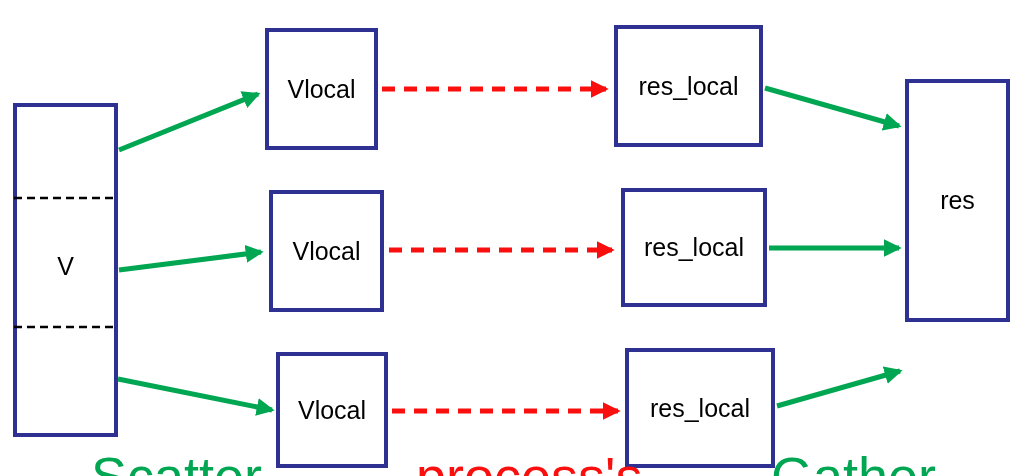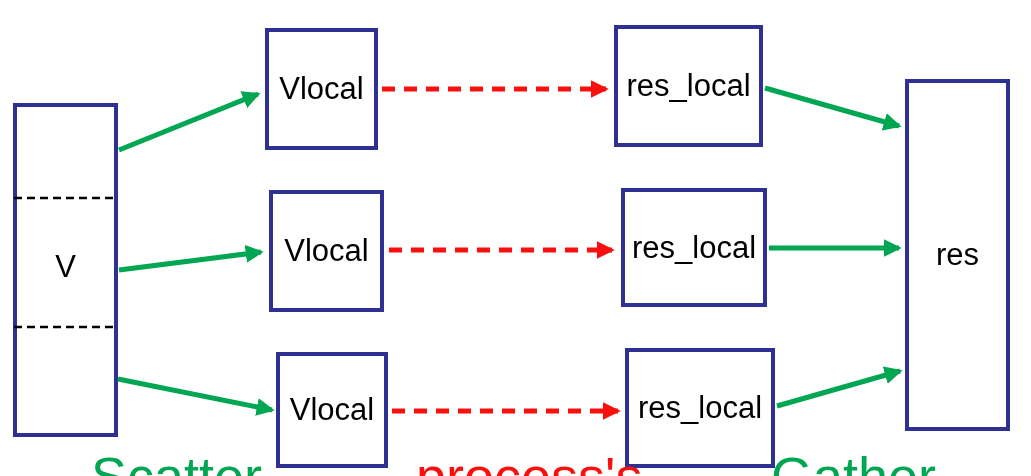--- a/index.html
+++ b/index.html
@@ -18,37 +18,37 @@
   .box {
     position: absolute;
     box-sizing: border-box;
     border: 4px solid var(--navy, #2e3192);
     background: transparent;
     display: flex;
     align-items: center;
     justify-content: center;
   }
   .box-label {
-    font-size: 31px;
+    font-size: 25px;
     color: var(--ink, #000);
     white-space: nowrap;
   }
   
   #v-box        { left: 13px;  top: 103px; width: 105px; height: 334px; align-items: flex-start; }
   #v-box .mid-seg {
     position: absolute; left: 0; top: 95px; width: 97px; height: 129px;
     display: flex; align-items: center; justify-content: center;
   }
   #vlocal-1     { left: 265px; top: 28px;  width: 113px; height: 122px; }
   #vlocal-2     { left: 269px; top: 190px; width: 115px; height: 122px; }
   #vlocal-3     { left: 276px; top: 352px; width: 112px; height: 116px; }
   #res-local-1  { left: 614px; top: 25px;  width: 149px; height: 122px; }
   #res-local-2  { left: 621px; top: 188px; width: 146px; height: 119px; }
   #res-local-3  { left: 625px; top: 348px; width: 150px; height: 120px; }
-  #res-box      { left: 905px; top: 79px;  width: 105px; height: 352px; }
+  #res-box      { left: 905px; top: 79px;  width: 105px; height: 243px; }
 
   #arrow-layer {
     position: absolute; left: 0; top: 0; width: 1031px; height: 476px;
     pointer-events: none;
   }
   .stroke-green { stroke: var(--green, #00a651); }
   .stroke-red   { stroke: var(--red, #fe0000); }
   .stroke-ink   { stroke: var(--ink, #000); }
   .fill-green   { fill: var(--green, #00a651); }
   .fill-red     { fill: var(--red, #fe0000); }

